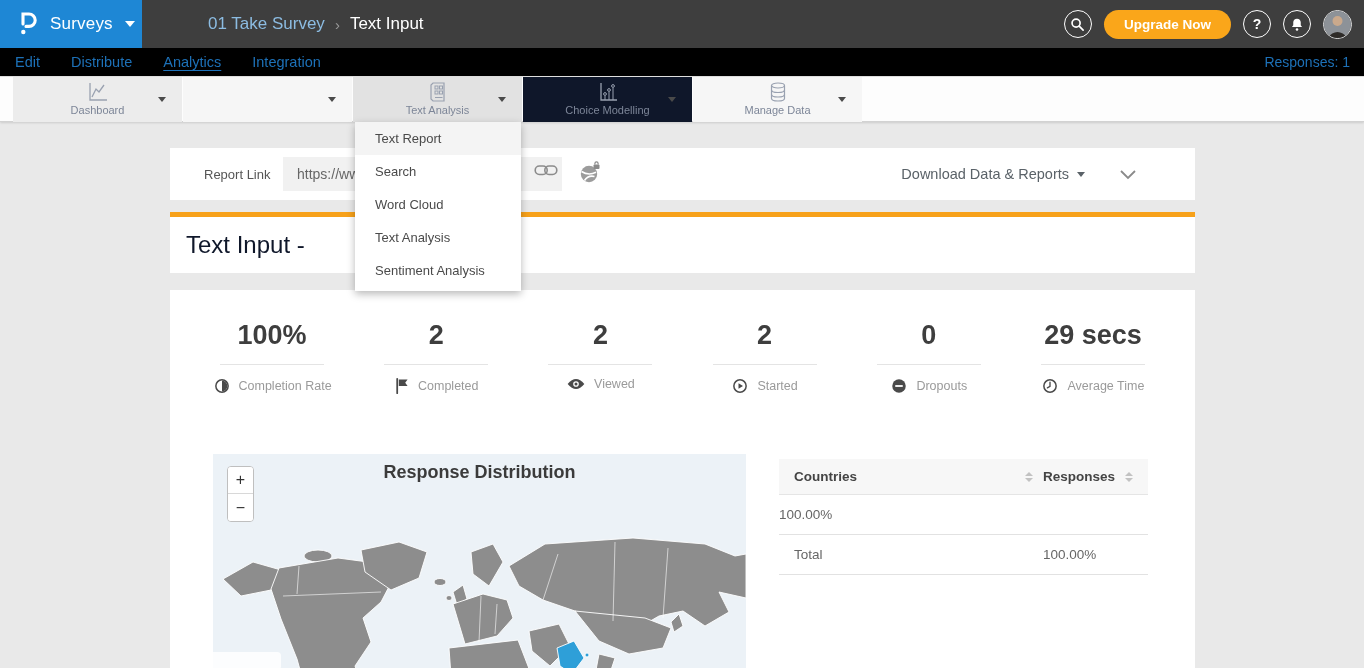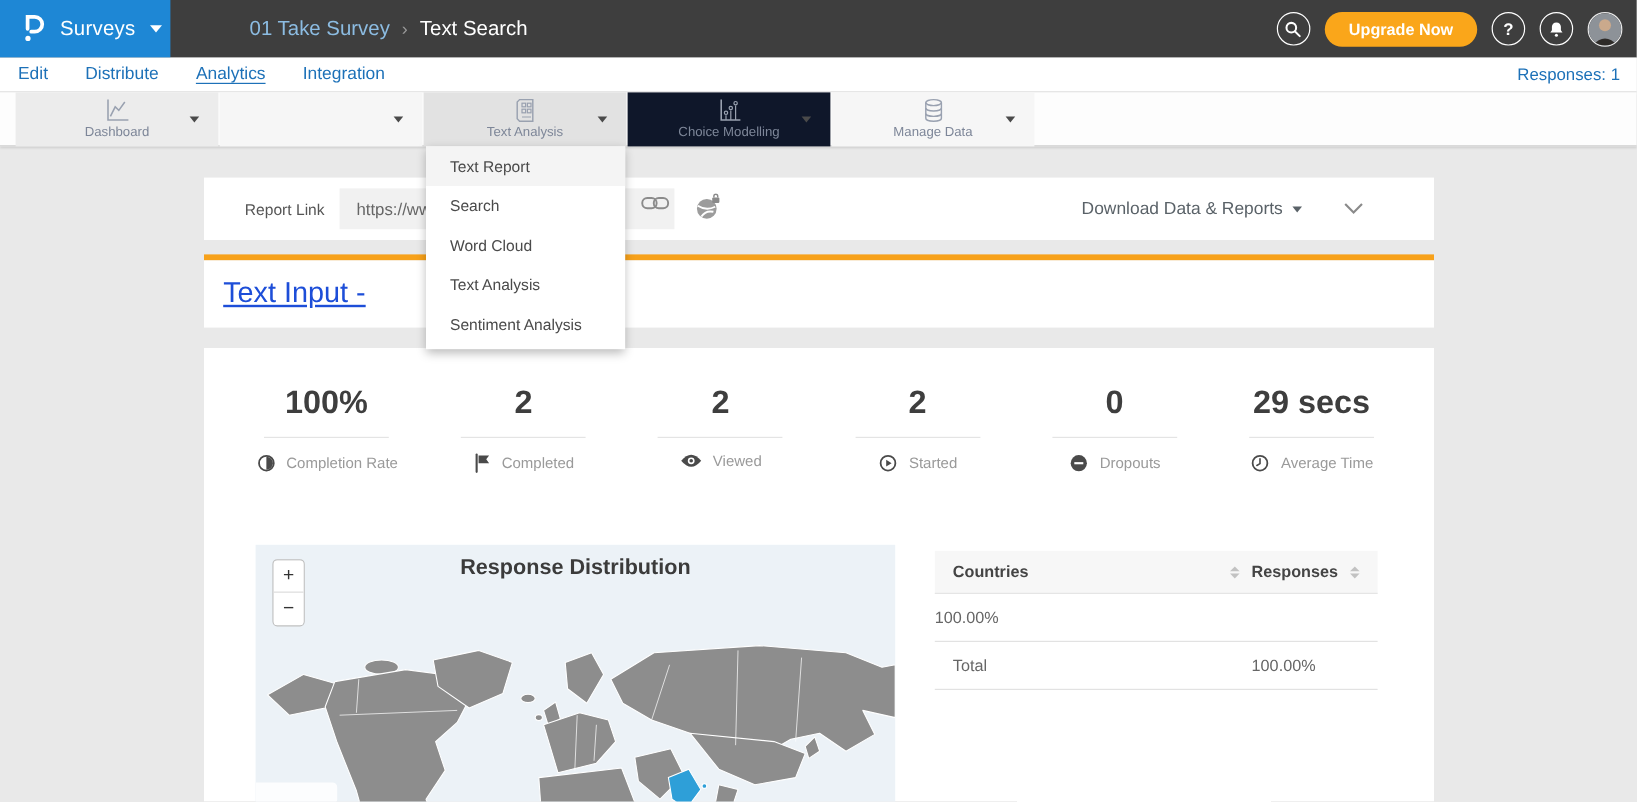--- a/index.html
+++ b/index.html
@@ -20,21 +20,21 @@
   .crumb-sep { color:#9a9a9a; font-size:15px; }
   .crumb-page { color:#ffffff; }
   .top-right { position:absolute; right:12px; top:0; height:48px; display:flex; align-items:center; gap:12px; }
   .circle-btn { width:28px; height:28px; border:1.6px solid #fff; border-radius:50%;
     display:flex; align-items:center; justify-content:center; color:#fff; font-size:14px; font-weight:bold; cursor:pointer; }
   .upgrade-btn { height:29px; padding:0 20px; border:none; border-radius:15px; background:#faa61a;
     color:#fff; font-size:13.5px; font-weight:bold; font-family:"Liberation Sans",sans-serif; cursor:pointer; }
   .avatar { width:29px; height:29px; border-radius:50%; border:1.5px solid #e8e8e8; overflow:hidden; cursor:pointer; }
 
   
-  .surveynav { position:absolute; left:0; top:48px; width:1364px; height:29px; background:#ffffff; border-bottom:1px solid #e0e0e0; }
+  .surveynav { position:absolute; left:0; top:48px; width:1364px; height:29px; background:#000000; border-bottom:1px solid #e0e0e0; }
   .surveynav .links { position:absolute; left:15px; top:0; height:28px; display:flex; gap:31px; align-items:center; }
   .surveynav a { font-size:14.5px; color:#1d71b8; text-decoration:none; cursor:pointer; }
   .surveynav a.active { text-decoration:underline; text-underline-offset:3px; }
   .responses { position:absolute; right:14px; top:0; height:28px; display:flex; align-items:center;
     font-size:14px; color:#1d71b8; }
 
   
   .toolbar { position:absolute; left:0; top:77px; width:1364px; height:45px; background:#fdfdfd;
     border-bottom:1px solid #d2d2d2; box-shadow:0 1px 2px rgba(0,0,0,.12); }
   .tab { position:absolute; top:0; width:169px; height:45px; cursor:pointer; }
@@ -65,21 +65,21 @@
   .link-icon { position:absolute; left:364px; top:15px; cursor:pointer; }
   .globe-icon { position:absolute; left:408px; top:13px; cursor:pointer; }
   .download { position:absolute; right:110px; top:0; height:52px; display:flex; align-items:center; gap:8px;
     font-size:14.5px; color:#5a6268; cursor:pointer; }
   .download .caret { width:0; height:0; border-left:4.5px solid transparent; border-right:4.5px solid transparent; border-top:5.5px solid #5a6268; }
   .collapse-chevron { position:absolute; right:58px; top:18px; cursor:pointer; }
 
   .accent-bar { position:absolute; left:170px; top:212px; width:1025px; height:5px; background:#f7a11a; }
   .title-card { top:217px; height:56px; }
   .q-title { position:absolute; left:16px; top:0; height:56px; display:flex; align-items:center;
-    font-size:24px; color:#1d4ed8;text-decoration:underline; }
+    font-size:24px; color:#0f172a; }
 
   .main-card { top:290px; height:378px; }
 
   
   .stats { position:absolute; left:20px; right:20px; top:30px; display:flex; }
   .stat { flex:1; display:flex; flex-direction:column; align-items:center; }
   .stat-value { font-size:27px; font-weight:bold; color:#3e3e3e; }
   .stat-divider { width:104px; border-top:1px solid #e4e4e4; margin:13px 0 12px; }
   .stat-foot { display:flex; align-items:center; gap:8px; }
   .stat-label { font-size:12.5px; color:#9a9a9a; }
@@ -122,21 +122,21 @@
           <path d="M7 16 V6 h6 a6.2 6.2 0 0 1 0 12.4 h-3" fill="none" stroke="#fff" stroke-width="3.1" stroke-linecap="round"></path>
           <circle cx="7.3" cy="24" r="2.2" fill="#fff"></circle>
         </svg>
       </span>
       <span class="brand-name">Surveys</span>
       <span class="brand-caret"></span>
     </div>
     <div class="crumbs">
       <span class="crumb-survey">01 Take Survey</span>
       <span class="crumb-sep">›</span>
-      <span class="crumb-page">Text Search</span>
+      <span class="crumb-page">Text Input</span>
     </div>
     <div class="top-right">
       <div class="circle-btn">
         <svg width="15" height="15" viewBox="0 0 16 16">
           <circle cx="6.5" cy="6.5" r="4.3" fill="none" stroke="#fff" stroke-width="1.8"></circle>
           <line x1="9.8" y1="9.8" x2="14" y2="14" stroke="#fff" stroke-width="1.8" stroke-linecap="round"></line>
         </svg>
       </div>
       <button class="upgrade-btn">Upgrade Now</button>
       <div class="circle-btn">

